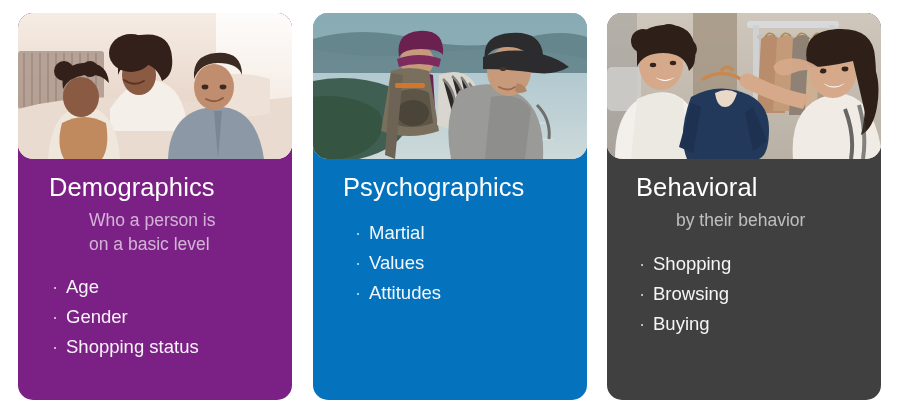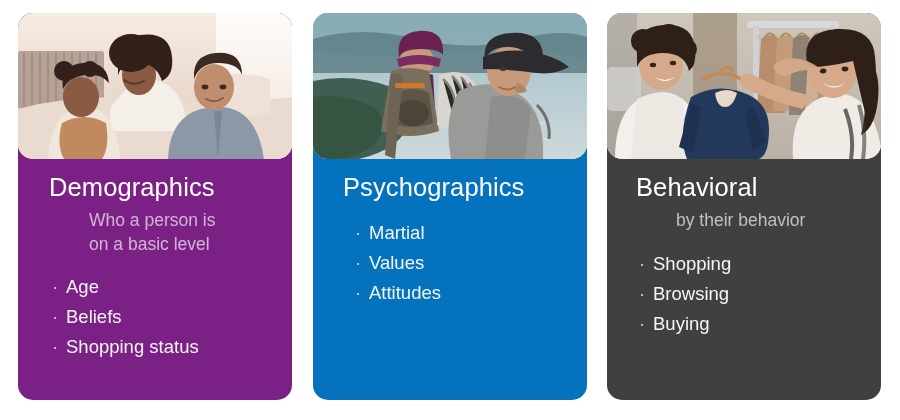--- a/index.html
+++ b/index.html
@@ -167,21 +167,21 @@
     </div>
 
     <div class="body">
       <div class="title">Demographics</div>
       <div class="subtitle">
         <span class="ln">Who a person is</span>
         <span class="ln">on a basic level</span>
       </div>
       <ul class="bullets">
         <li><span class="dot">·</span><span>Age</span></li>
-        <li><span class="dot">·</span><span>Beliefs</span></li>
+        <li><span class="dot">·</span><span>Gender</span></li>
         <li><span class="dot">·</span><span>Shopping status</span></li>
       </ul>
     </div>
   </div>
 
   <div class="card c1" style="background: rgb(5, 114, 190);">
 
     <div class="photo">
       <svg viewBox="0 0 274 146" preserveAspectRatio="xMidYMid slice" aria-hidden="true">
         <defs>

